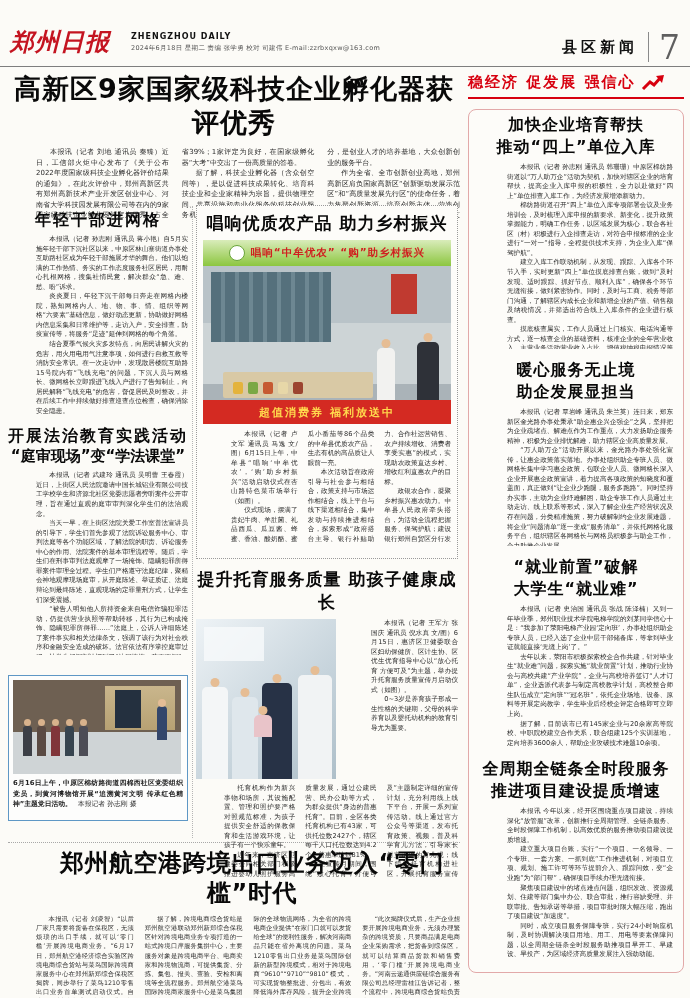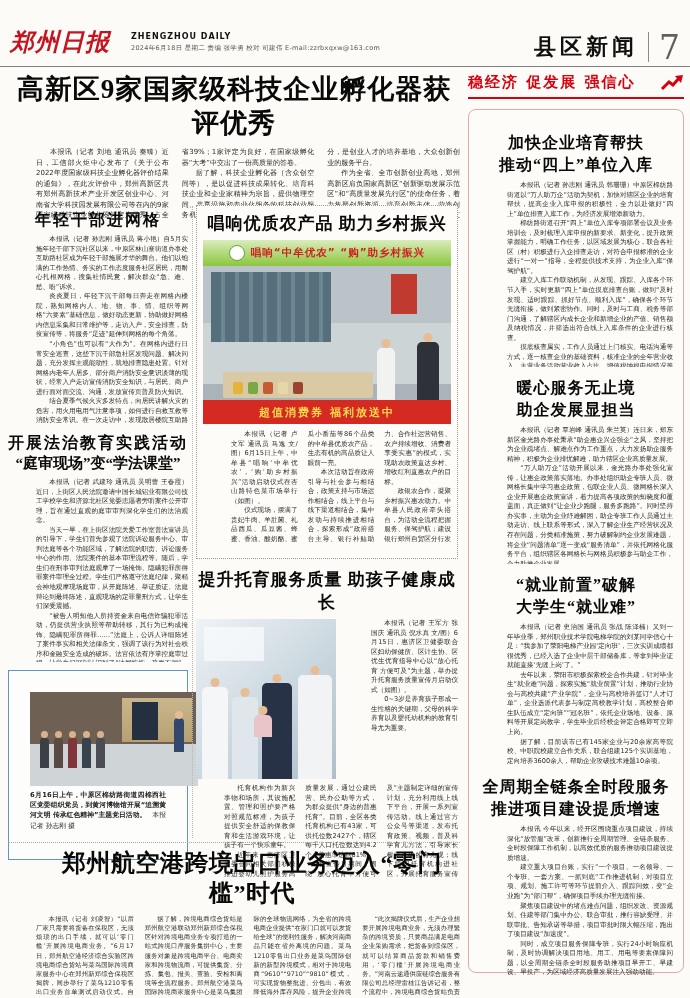--- a/index.html
+++ b/index.html
@@ -7,41 +7,41 @@
         font-family:"DejaVu Sans","Liberation Sans",sans-serif;color:#1d1d1d;overflow:hidden;}
   
   .hdr{position:absolute;left:10px;top:30px;right:10px;height:34px;}
   .logo-wrap{display:flex;align-items:flex-start;gap:21px;}
   .logo-cn{font-family:"DejaVu Serif","Liberation Serif",serif;font-style:italic;font-weight:bold;
            font-size:24px;color:#c41420;line-height:1;letter-spacing:1px;}
   .logo-meta{display:flex;flex-direction:column;padding-top:2px;}
   .logo-en{font-size:8px;font-weight:bold;color:#111;letter-spacing:1px;}
   .dateline{font-size:6.5px;color:#555;margin-top:3px;letter-spacing:.3px;}
   .hdr-right{position:absolute;right:0;top:0;display:flex;align-items:center;gap:10px;height:34px;}
-  .section-title{font-size:22px;font-weight:600;letter-spacing:4px;color:#101010;}
+  .section-title{font-size:15px;font-weight:600;letter-spacing:4px;color:#101010;}
   .vline{width:1px;height:30px;background:#8a8a8a;}
   .pagenum{font-family:"DejaVu Serif","Liberation Serif",serif;font-size:33px;color:#5f5f5f;line-height:1;}
   .hdr-rule{position:absolute;left:0;top:66px;width:690px;border-top:1.5px solid #7e7e7e;}
   
   .para{margin:0;text-indent:2em;text-align:justify;}
   .art-body{overflow:hidden;color:#2b2b2b;margin-left:28px;}
-  .h-center{text-align:center;font-weight:800;color:#090909;font-family:Liberation Serif, serif;}
+  .h-center{text-align:center;font-weight:800;color:#090909;}
   
   .main-art{position:absolute;left:8px;top:72px;width:452px;}
   .main-headline{font-size:27px;line-height:34px;letter-spacing:1px;}
   .main-body{margin-top:7px;column-count:3;column-gap:13px;height:88px;font-size:7px;line-height:1.5;}
   
   .left-zone{position:absolute;left:8px;top:209px;width:180px;}
   .lh1{font-size:16px;line-height:21px;letter-spacing:2px;}
   .lh2{font-size:15px;line-height:20px;}
   .left-body{font-size:6.6px;line-height:1.45;margin-top:5px;}
   .lb1{max-height:188px;}
   .lb2{max-height:184px;}
   .left-art2{margin-top:9px;}
-  .photo-box{margin-top:8px;border:1.5px solid #5e97c5;padding:21px;background:#fdfdfc;}
+  .photo-box{margin-top:20px;border:1.5px solid #5e97c5;padding:4px;background:#fdfdfc;}
   .photo-c{position:relative;width:168px;height:94px;overflow:hidden;background:linear-gradient(#6e6052 0 55%,#cfd4d6 55% 100%);}
   .pc-panel{position:absolute;right:6px;top:6px;width:70px;height:44px;background:linear-gradient(#c9b68c,#b7a173);}
   .pc-screen{position:absolute;right:40px;top:10px;width:26px;height:38px;background:#24303f;}
   .pc-guide{position:absolute;right:14px;top:26px;width:10px;height:34px;background:#33466b;border-radius:4px 4px 0 0;}
   .pc-guide:before{content:"";position:absolute;top:-7px;left:1px;width:8px;height:8px;border-radius:50%;background:#e4bd96;}
   .sil{position:absolute;bottom:18px;width:9px;height:30px;border-radius:3px 3px 0 0;}
   .sil:before{content:"";position:absolute;top:-7px;left:1px;width:7px;height:7px;border-radius:50%;background:#d8b28c;}
   .caption{margin-top:4px;font-size:6.8px;line-height:1.5;font-weight:600;color:#222;text-align:justify;}
   .credit{font-weight:400;color:#333;margin-left:6px;}
   
@@ -70,23 +70,23 @@
   .pb-window{position:absolute;left:8px;top:8px;width:60px;height:34px;background:#f7fafb;opacity:.8;}
   .mid-side{flex:1;font-size:6.6px;line-height:1.45;max-height:160px;}
   .mid-body2{margin-top:5px;column-count:3;column-gap:10px;height:100px;font-size:6.6px;line-height:1.45;}
   
   .bot-sep{position:absolute;left:8px;top:842px;width:452px;border-top:1px dotted #a8a8a8;}
   .bot-zone{position:absolute;left:8px;top:848px;width:452px;}
   .bot-headline{font-size:24px;line-height:30px;letter-spacing:.5px;margin-left:36px;}
   .bot-body{margin-top:6px;column-count:4;column-gap:11px;height:104px;font-size:6.3px;line-height:1.45;}
   
   .right-zone{position:absolute;left:468px;top:70px;width:216px;}
-  .slogan{display:flex;align-items:center;justify-content:space-between;gap:6px;padding:3px 0 5px;border-bottom:2px solid #d7000f;}
+  .slogan{display:flex;align-items:center;justify-content:flex-start;gap:6px;padding:3px 0 5px;border-bottom:2px solid #d7000f;}
   .slogan-text{color:#d7000f;font-weight:800;font-size:15px;letter-spacing:2px;}
-  .right-box{margin-top:10px;border:1.2px solid #e2a9a9;border-radius:8px;padding:22px 10px;background:#fdfcf9;height:864px;box-sizing:border-box;}
+  .right-box{margin-top:10px;border:1.2px solid #e2a9a9;border-radius:8px;padding:4px 10px;background:#fdfcf9;height:864px;box-sizing:border-box;}
   .rh{font-size:16px;line-height:22px;letter-spacing:1px;}
   .r-body{font-size:6.6px;line-height:1.45;margin-top:5px;}
   .rb1{max-height:186px;}
   .rb2{max-height:138px;}
   .rb3{max-height:156px;}
   .rb4{max-height:176px;}
   .r-art{margin-top:10px;}
   .r-art:first-child{margin-top:0;}
 </style>
 </head>
@@ -118,21 +118,20 @@
         <p class="para">作为全省、全市创新创业高地，郑州高新区肩负国家高新区“创新驱动发展示范区”和“高质量发展先行区”的使命任务，着力集聚创新资源，培育创新主体，营造创新生态，持续优化双创载体建设思路和支持机制，为郑州高新区“两区六高地”建设提供了有力支撑。</p>
       </div>
   </div>
 
   <div class="left-zone">
     <div>
       <div class="lh1 h-center">年轻干部进网格</div>
       <div class="left-body art-body lb1">
           <p class="para">本报讯（记者 孙志刚 通讯员 蒋小艳）自5月实施年轻干部下沉社区以来，中原区林山寨街道办事处互助路社区成为年轻干部施展才华的舞台。他们以饱满的工作热情、务实的工作态度服务社区居民，用耐心扎根网格，搜集社情民意，解决群众“急、难、愁、盼”诉求。</p>
           <p class="para">炎炎夏日，年轻下沉干部每日奔走在网格内楼院，熟知网格内人、地、物、事、情、组织等网格“六要素”基础信息，做好动态更新，协助做好网格内信息采集和日常维护等，走访入户，安全排查，防疫宣传等，将服务“足迹”延伸到网格的每个角落。</p>
-          <p class="para">“小角色”也可以有“大作为”。在网格内进行日常安全巡查，这些下沉干部急社区发现问题、解决问题，充分发挥主观能动性，就地排查隐患处置。针对网格内老年人居多、部分商户消防安全意识淡薄的现状，经常入户走访宣传消防安全知识，与居民、商户进行面对面交流、沟通，发放宣传页普及防火知识。</p>
           <p class="para">结合夏季气候火灾多发特点，向居民讲解火灾的危害，用火用电用气注意事项，如何进行自救互救等消防安全常识。在一次走访中，发现散居楼院互助路15号院内有“飞线充电”的问题，下沉人员与网格长、微网格长立即跟进飞线入户进行了告知制止，向居民解释“飞线充电”的危害，督促居民及时整改，并在后续工作中持续做好排查巡查点位检查，确保消除安全隐患。</p>
         </div>
     </div>
     <div class="left-art2">
       <div class="lh1 h-center">开展法治教育实践活动</div>
       <div class="lh2 h-center">“庭审现场”变“学法课堂”</div>
       <div class="left-body art-body lb2">
           <p class="para">本报讯（记者 武建玲 通讯员 吴明蕾 王春霞）近日，上街区人民法院邀请中国长城铝业有限公司技工学校学生和济源北社区党委志愿者旁听案件公开审理，旨在通过直观的庭审审判深化学生们的法治观念。</p>
           <p class="para">当天一早，在上街区法院关爱工作室普法宣讲员的引导下，学生们首先参观了法院诉讼服务中心、审判法庭等各个功能区域，了解法院的职责、诉讼服务中心的作用、法院案件的基本审理流程等。随后，学生们在刑事审判法庭观摩了一场掩饰、隐瞒犯罪所得罪案件审理全过程。学生们严格遵守法庭纪律，聚精会神地观摩现场庭审，从开庭陈述、举证质证、法庭辩论到最终陈述，直观现场的定罪量刑方式，让学生们深受震撼。</p>
           <p class="para">“被告人明知他人所持资金来自电信诈骗犯罪活动，仍提供营业执照等帮助转移，其行为已构成掩饰、隐瞒犯罪所得罪……”法庭上，公诉人详细陈述了案件事实和相关法律条文，强调了该行为对社会秩序和金融安全造成的破坏。法官依法有序掌控庭审过程，让学生们深刻认识到了“法网恢恢，疏而不漏”，筑牢了他们远离犯罪的心理防线和思想防线。</p>
@@ -247,21 +246,21 @@
         <div class="r-body art-body rb2">
             <p class="para">本报讯（记者 覃岩峰 通讯员 朱兰英）连日来，郑东新区金光路办事处秉承“助企惠企兴企强企”之风，坚持把为企业疏堵点、解难点作为工作重点，大力发扬助企服务精神，积极为企业排忧解难，助力辖区企业高质量发展。</p>
             <p class="para">“万人助万企”活动开展以来，金光路办事处强化宣传，让惠企政策落实落地。办事处组织助企专班人员、微网格长集中学习惠企政策，包联企业人员、微网格长深入企业开展惠企政策宣讲，着力提高各项政策的知晓度和覆盖面，真正做到“让企业少跑腿，服务多跑路”。同时坚持办实事，主动为企业纾难解困，助企专班工作人员通过主动走访、线上联系等形式，深入了解企业生产经营状况及存在问题，分类精准施策，努力破解制约企业发展难题，将企业“问题清单”逐一变成“服务清单”，并依托网格化服务平台，组织辖区各网格长与网格员积极参与助企工作，合力助推企业发展。</p>
             <p class="para">此外，为求实效，办事处持续将帮扶落到实处，针对企业存在的“融资”“产销”“用工”等问题，助企服务专班联合相关部门为企业牵线搭桥，组织开展“银企对接”“用工对接”“产销对接”等多项活动，用实打实的服务为企业解决资金、用工困难，帮助企业开拓市场，实现多方互利共赢，推动辖区经济持续健康发展。</p>
           </div>
       </div>
       <div class="r-art">
         <div class="rh h-center">“就业前置”破解</div>
         <div class="rh h-center">大学生“就业难”</div>
         <div class="r-body art-body rb3">
-            <p class="para">本报讯（记者 史治国 通讯员 张战 陈泽楠）又到一年毕业季，郑州职业技术学院电梯学院的刘某同学信心十足：“我参加了荥阳电梯产业园‘定向班’，三次实训成绩都很优秀，已经入选了企业中层干部储备库，等拿到毕业证就能直接‘无缝上岗’了。”</p>
+            <p class="para">本报讯（记者 史治国 通讯员 张战 陈泽楠）又到一年毕业季，郑州职业技术学院电梯学院的刘某同学信心十足：“我参加了荥阳电梯产业园‘定向班’，办事处组织助企专班人员，已经入选了企业中层干部储备库，等拿到毕业证就能直接‘无缝上岗’了。”</p>
             <p class="para">去年以来，荥阳市积极探索校企合作共建，针对毕业生“就业难”问题，探索实施“就业前置”计划，推动行业协会与高校共建“产业学院”，企业与高校培养签订“人才订单”，企业选派代表参与制定高校教学计划，高校整合师生队伍成立“定向班”“冠名班”，依托企业场地、设备、原料等开展定岗教学，学生毕业后经校企评定合格即可立即上岗。</p>
             <p class="para">据了解，目前该市已有145家企业与20余家高等院校、中职院校建立合作关系，联合组建125个实训基地，定向培养3600余人，帮助企业攻破技术难题10余项。</p>
           </div>
       </div>
       <div class="r-art">
         <div class="rh h-center">全周期全链条全时段服务</div>
         <div class="rh h-center">推进项目建设提质增速</div>
         <div class="r-body art-body rb4">
             <p class="para">本报讯 今年以来，经开区围绕重点项目建设，持续深化“放管服”改革，创新推行全周期管理、全链条服务、全时段保障工作机制，以高效优质的服务推动项目建设提质增速。</p>
             <p class="para">建立重大项目台账，实行“一个项目、一名领导、一个专班、一套方案、一抓到底”工作推进机制，对项目立项、规划、施工许可等环节提前介入、跟踪问效，变“企业跑”为“部门帮”，确保项目手续办理无缝衔接。</p>

